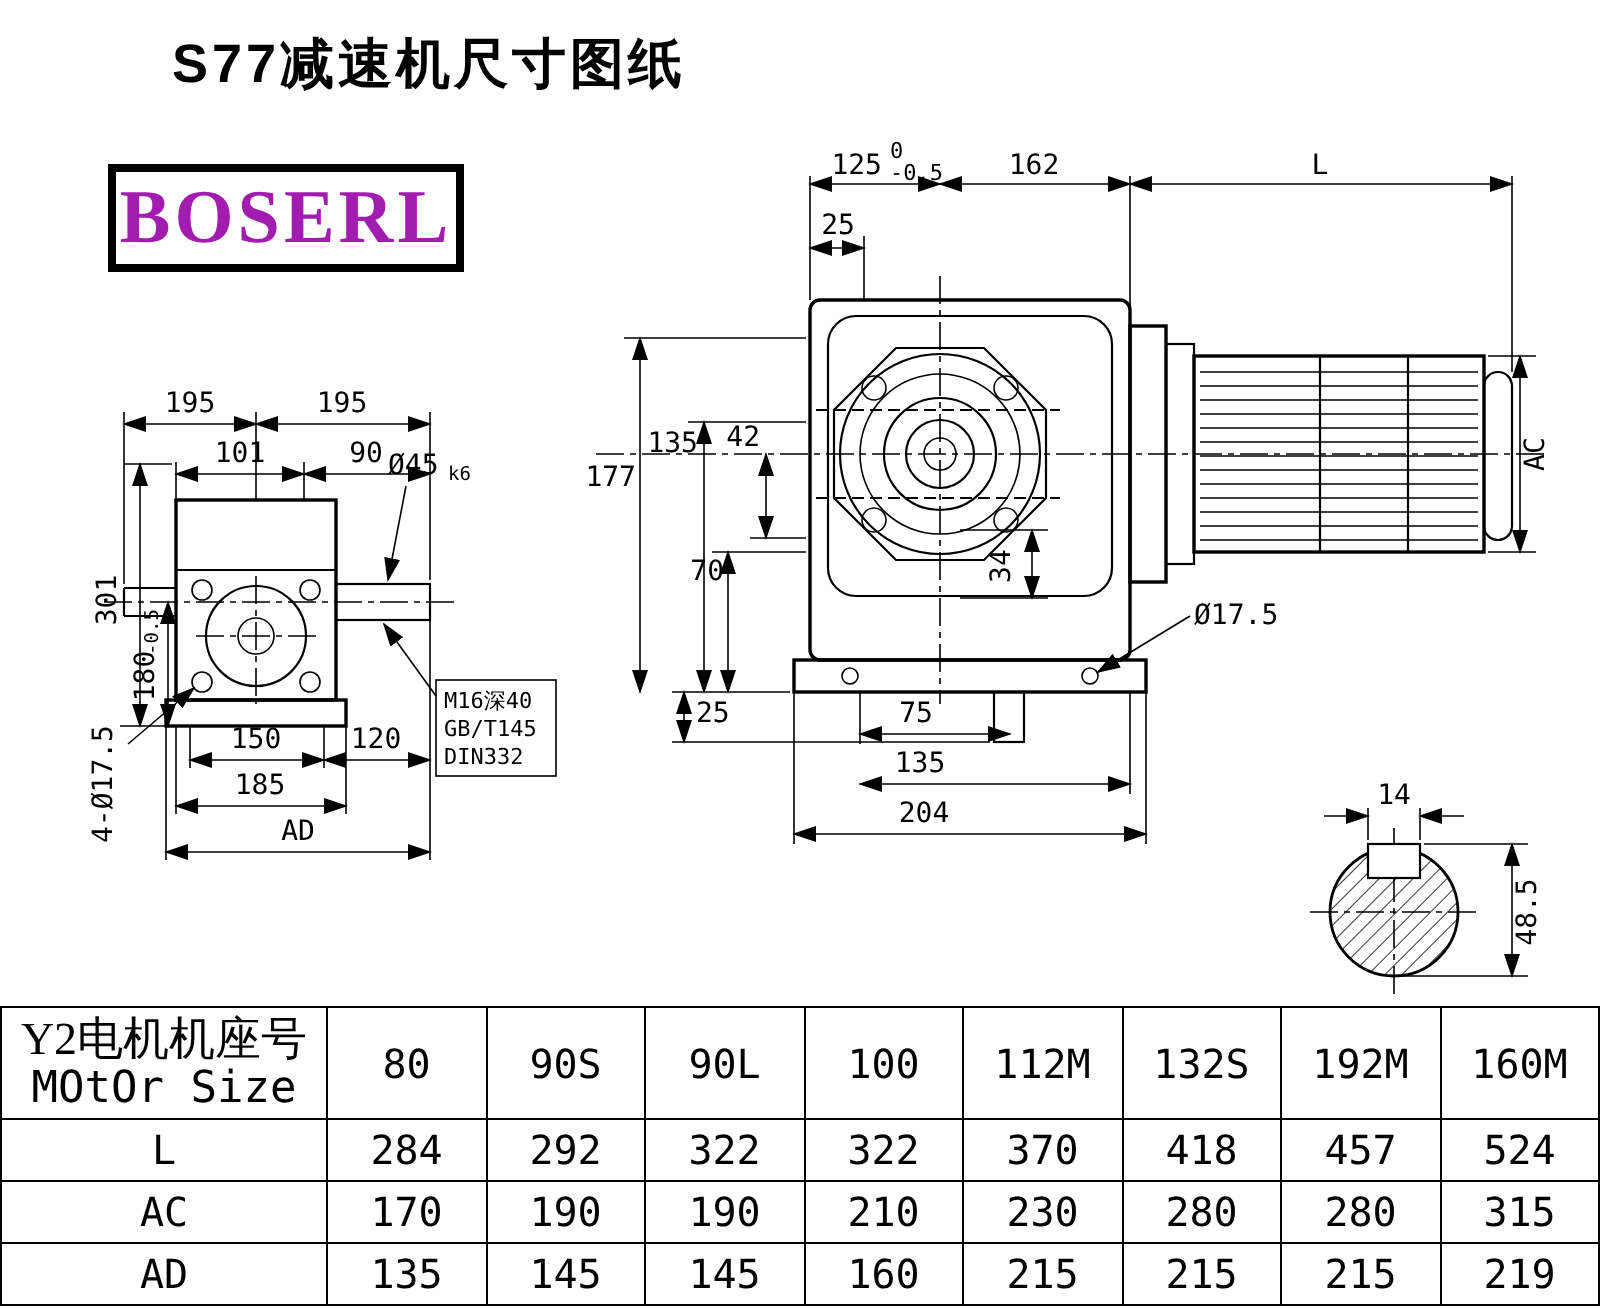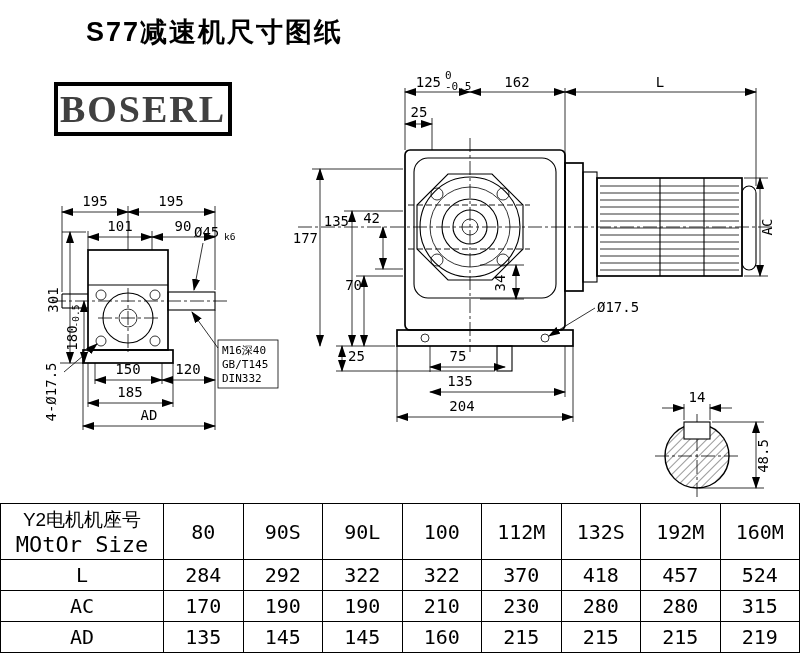--- a/index.html
+++ b/index.html
@@ -1,34 +1,34 @@
 <!DOCTYPE html>
 <html><head>
 <meta charset="utf-8">
 <style>
   html,body{margin:0;padding:0;}
   body{width:800px;height:654px;background:#fff;position:relative;overflow:hidden;
        font-family:"Liberation Sans",sans-serif;color:#000;}
   #title{position:absolute;left:86px;top:14px;font-size:27px;font-weight:bold;letter-spacing:2px;}
   #logo{position:absolute;left:54px;top:82px;width:178px;height:54px;border:4px solid #000;
         display:flex;align-items:center;justify-content:center;box-sizing:border-box;background:#fff;}
-  #logo span{font-family:"Liberation Serif",serif;font-size:38px;font-weight:bold;color:#404040;letter-spacing:2px;}
+  #logo span{font-family:"Liberation Serif",serif;font-size:38px;font-weight:bold;color:#a21caf;letter-spacing:2px;}
   svg{position:absolute;left:0;top:0;}
   svg text{font-family:"DejaVu Sans Mono",monospace;font-size:14px;fill:#000;stroke:none;}
   .fs11{font-size:11px;} .fs9{font-size:9.5px;}
   .ol{stroke:#000;stroke-width:1.7;fill:none;}
   .md{stroke:#000;stroke-width:1.1;fill:none;}
   .tn{stroke:#000;stroke-width:0.8;fill:none;}
   .cl{stroke:#000;stroke-width:0.8;fill:none;stroke-dasharray:14 3 3 3;}
   .hd{stroke:#000;stroke-width:0.9;fill:none;stroke-dasharray:6 3;}
   table{position:absolute;left:0;top:503px;width:800px;border-collapse:collapse;table-layout:fixed;}
   td{border:1px solid #000;text-align:center;vertical-align:middle;padding:0;
      font-family:"DejaVu Sans Mono",monospace;font-size:20px;}
   tr.hdr{height:56px;} tr.d{height:31px;}
-  .cn{font-family:Liberation Sans, sans-serif;font-size:19px;line-height:26px;}
+  .cn{font-family:Liberation Serif, serif;font-size:23px;line-height:26px;}
   .en{font-size:22px;line-height:24px;}
 </style>
 </head>
 <body>
 
 <div id="title">S77减速机尺寸图纸</div>
 
 <div id="logo">
   <span>BOSERL</span>
 </div>

